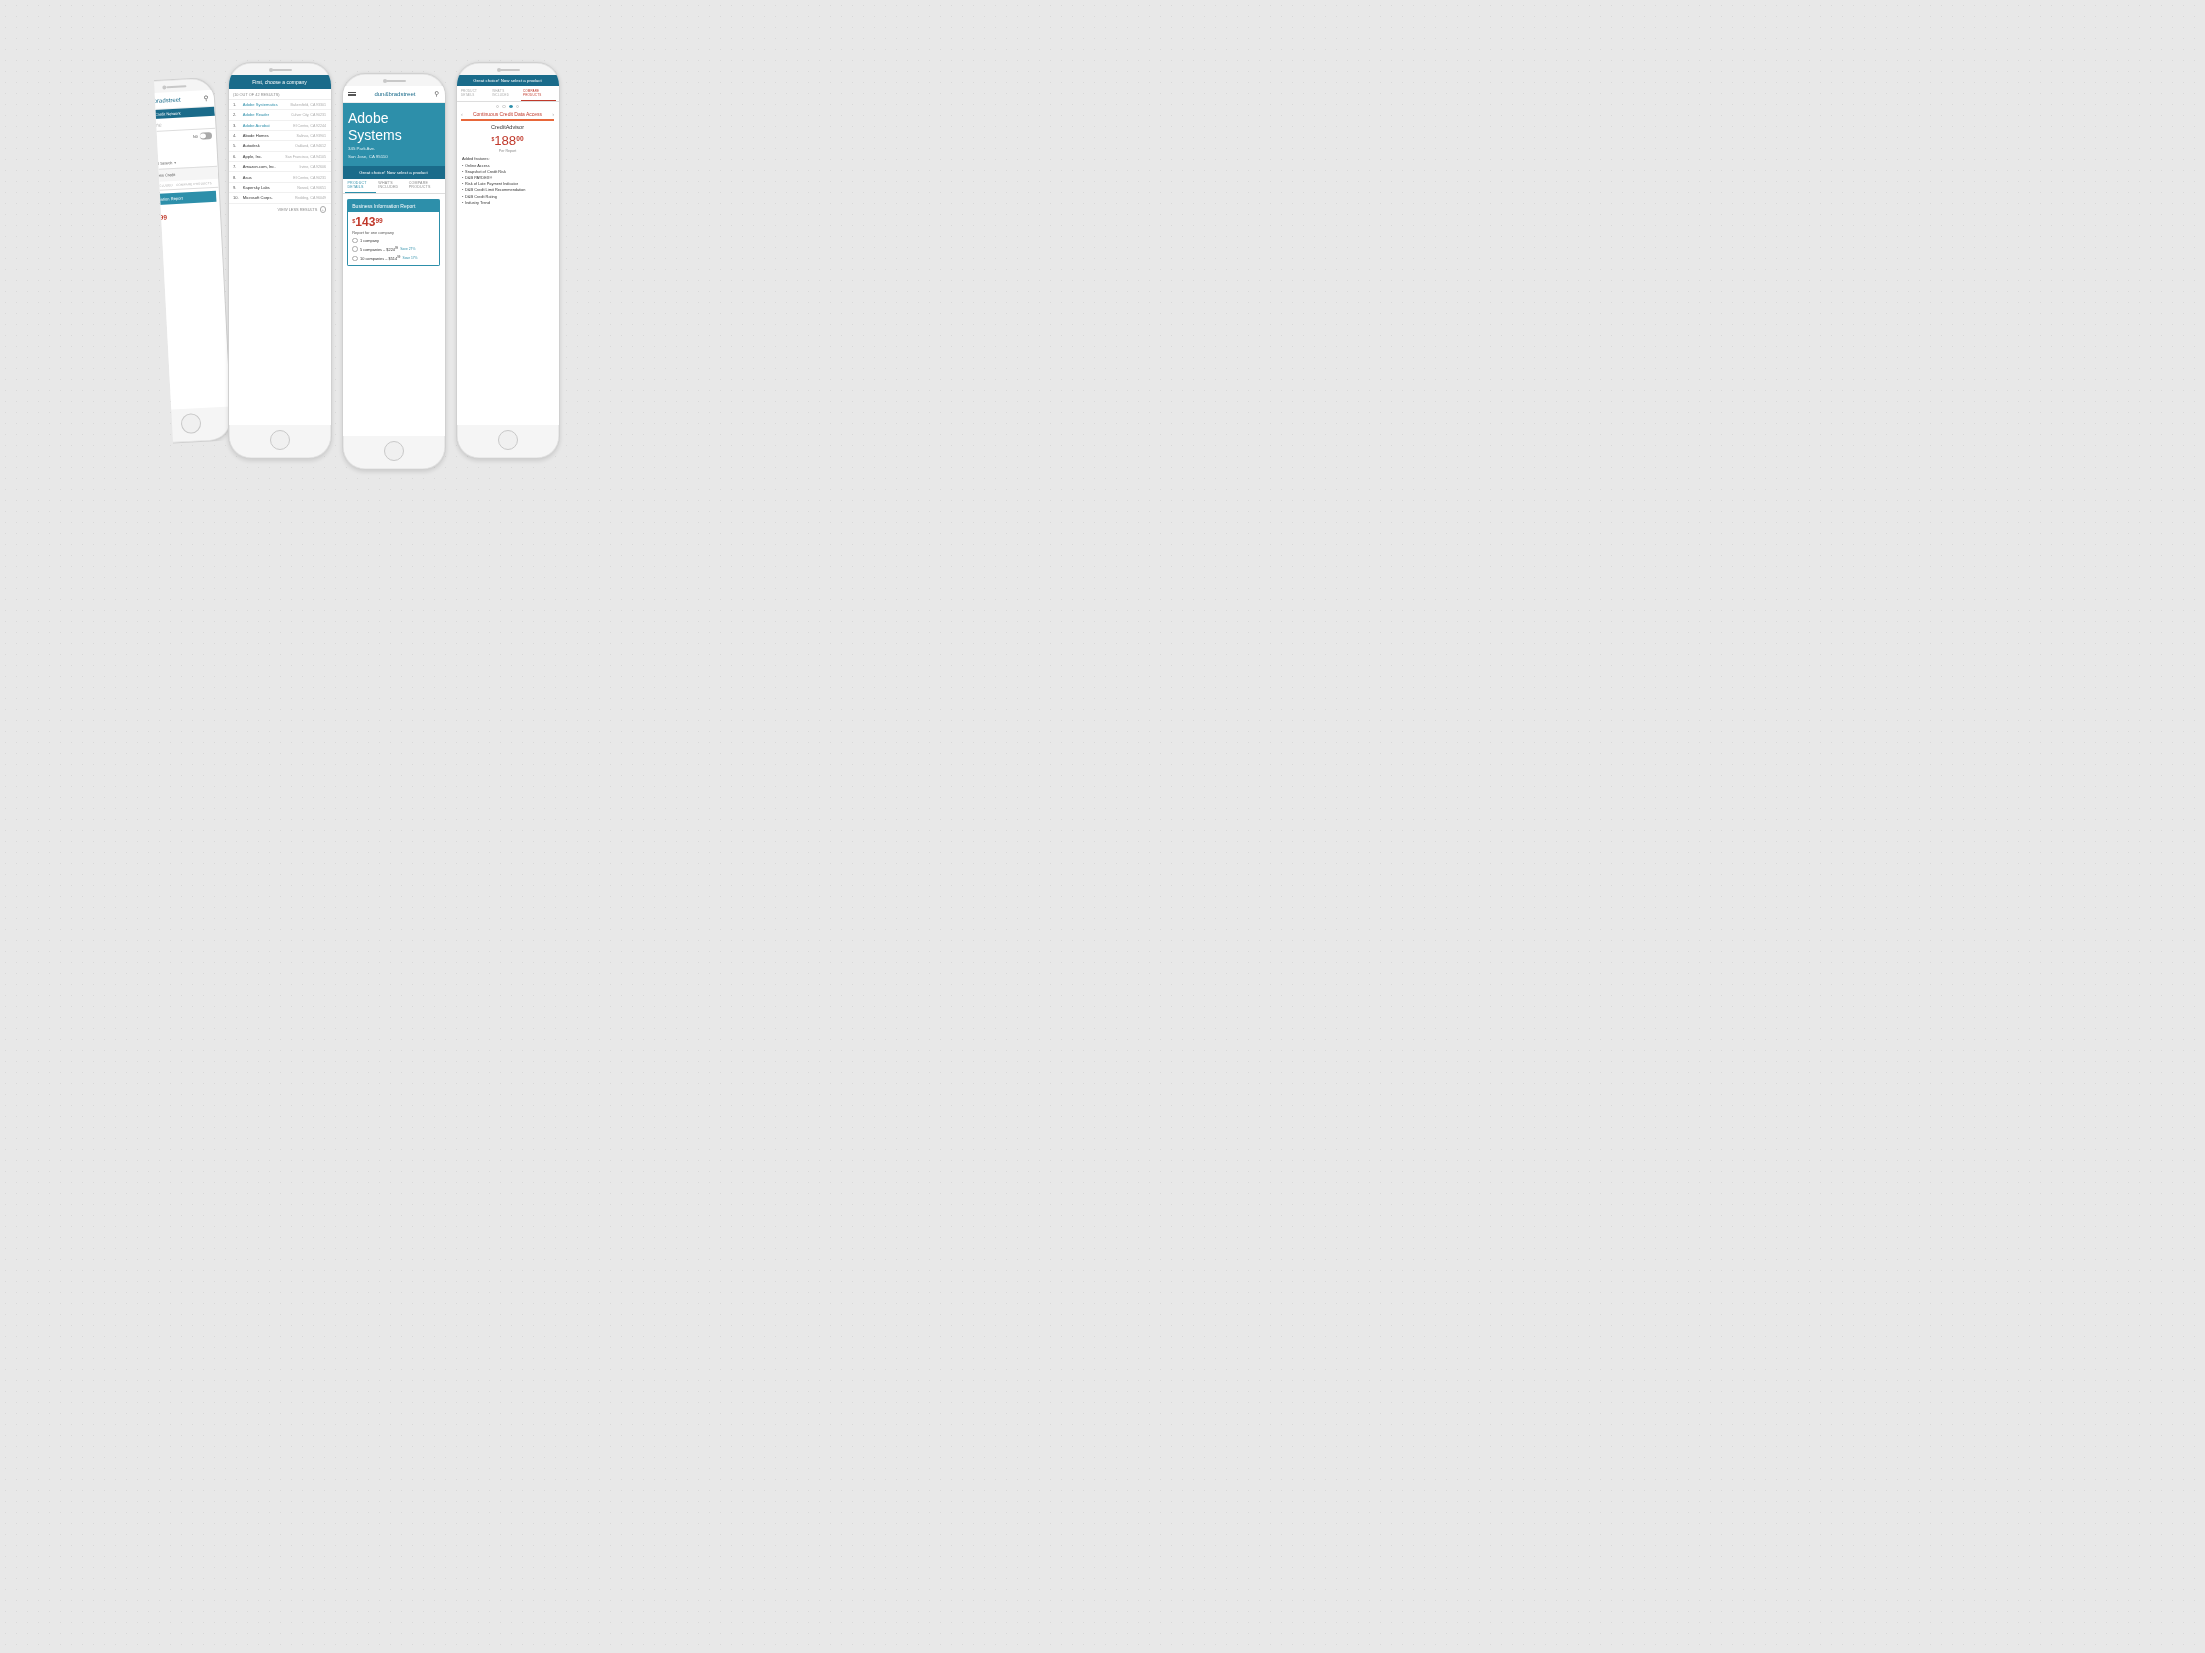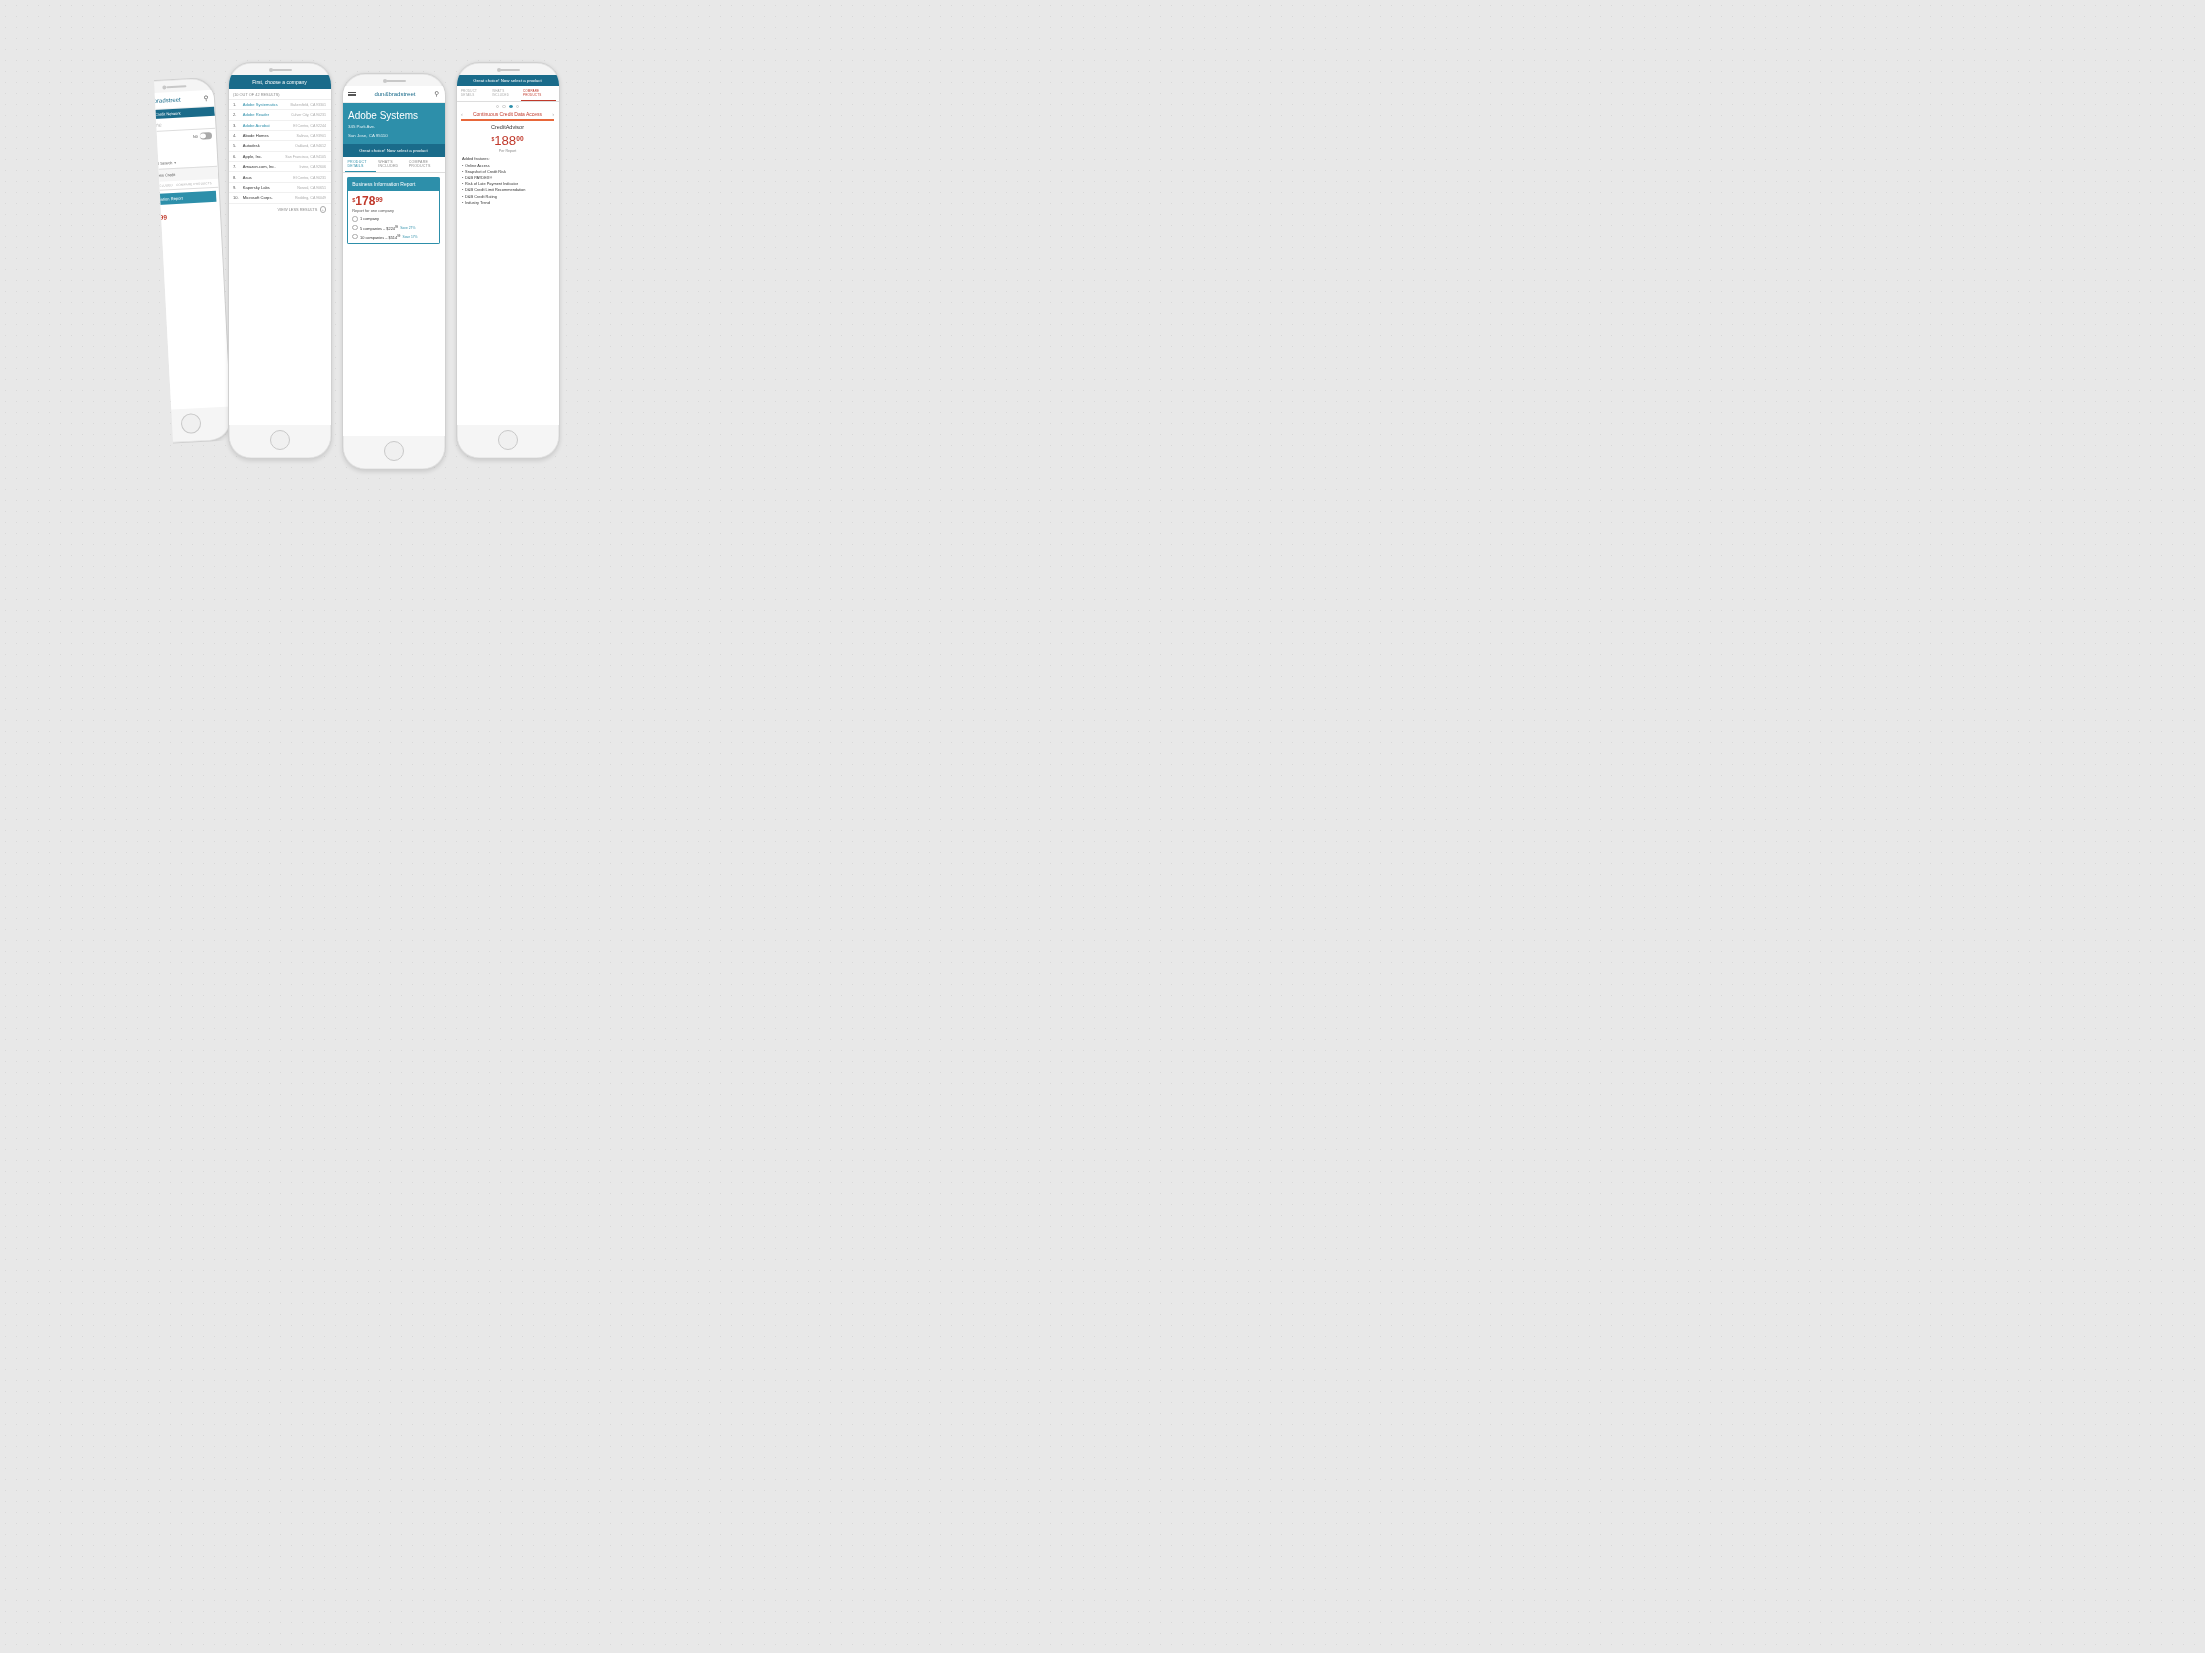--- a/index.html
+++ b/index.html
@@ -157,21 +157,21 @@
     }
 
     
     .company-banner {
       background: #2d8faa;
       padding: 6.6px 5.5px 5.5px;
       color: #fff;
     }
 
     .company-name-large {
-      font-size: 10px;
+      font-size: 14px;
       font-weight: 300;
       color: #fff;
       line-height: 1.2;
     }
 
     .company-address {
       font-size: 4.4px;
       color: rgba(255,255,255,0.85);
       margin-top: 2.2px;
       line-height: 1.4;
@@ -745,21 +745,21 @@
       <div class="tabs-row">
         <div class="tab-item active">PRODUCT DETAILS</div>
         <div class="tab-item">WHAT'S INCLUDED</div>
         <div class="tab-item">COMPARE PRODUCTS</div>
       </div>
 
       <div class="product-card">
         <div class="product-card-header">Business Information Report</div>
         <div class="product-card-body">
           <div class="price-display">
-            <span class="price-dollar">$</span><span class="price-main">178</span><span class="price-cents">99</span>
+            <span class="price-dollar">$</span><span class="price-main">143</span><span class="price-cents">99</span>
           </div>
           <div class="price-label">Report for one company</div>
 
           <div class="radio-option">
             <div class="radio-circle"></div>
             <span class="radio-text">1 company</span>
           </div>
           <div class="radio-option">
             <div class="radio-circle"></div>
             <span class="radio-text">5 companies – $224<sup style="font-size:2.8px;">99</sup></span>

